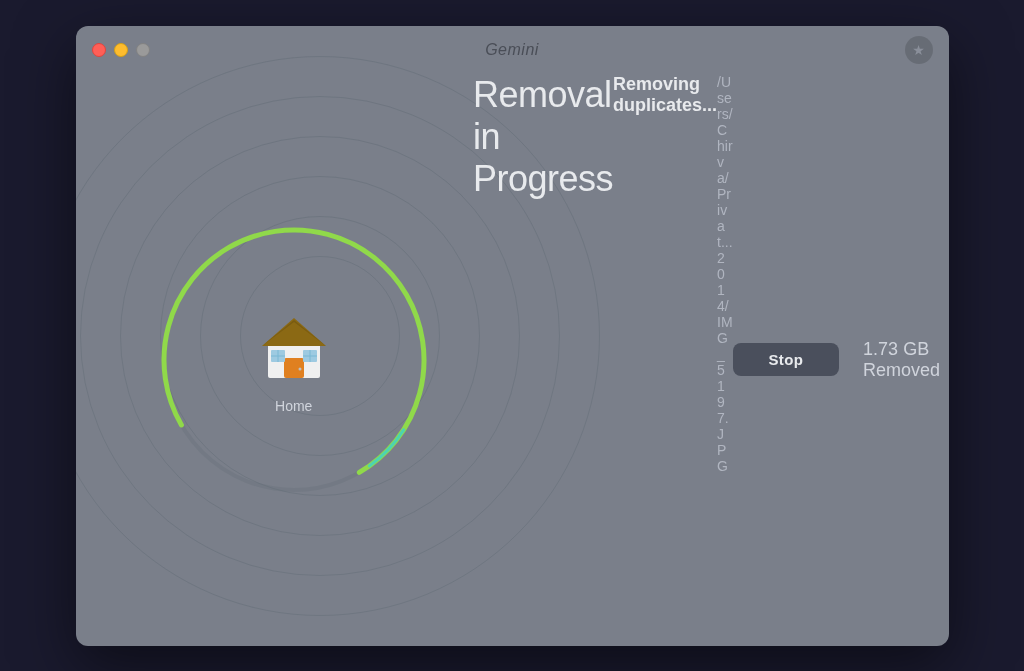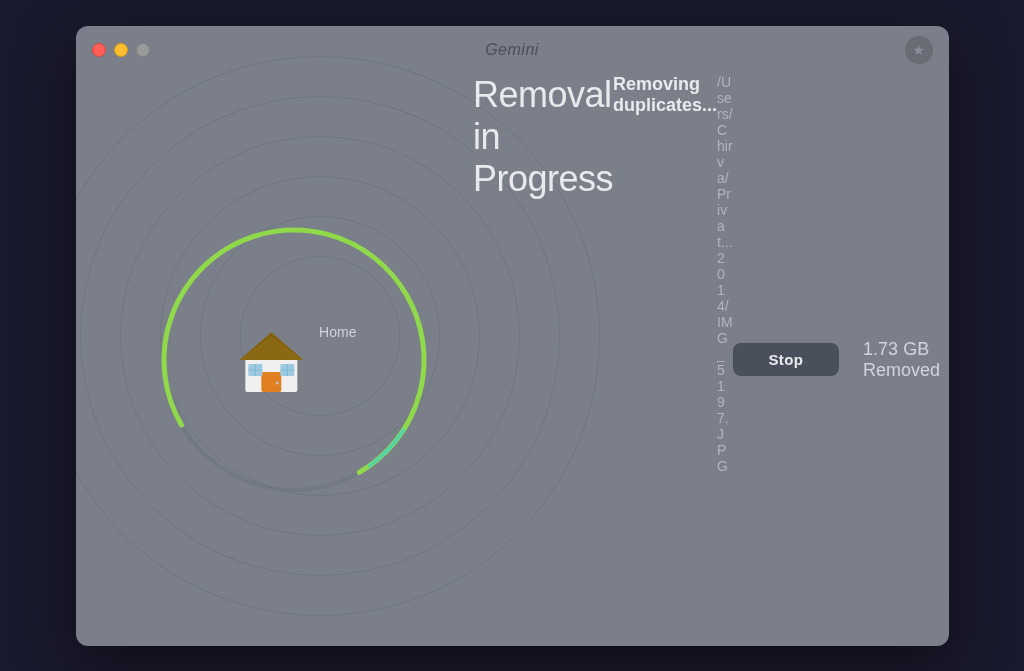--- a/index.html
+++ b/index.html
@@ -122,21 +122,22 @@
       width: 100%;
       height: 100%;
     }
 
     .home-icon-container {
       position: absolute;
       top: 50%;
       left: 50%;
       transform: translate(-50%, -50%);
       display: flex;
-      flex-direction: row;
+      flex-direction: column;
+      align-items: center;
       gap: 8px;
     }
 
     .home-label {
       color: #d0d4dc;
       font-size: 14px;
       margin-top: 4px;
     }
 
     

